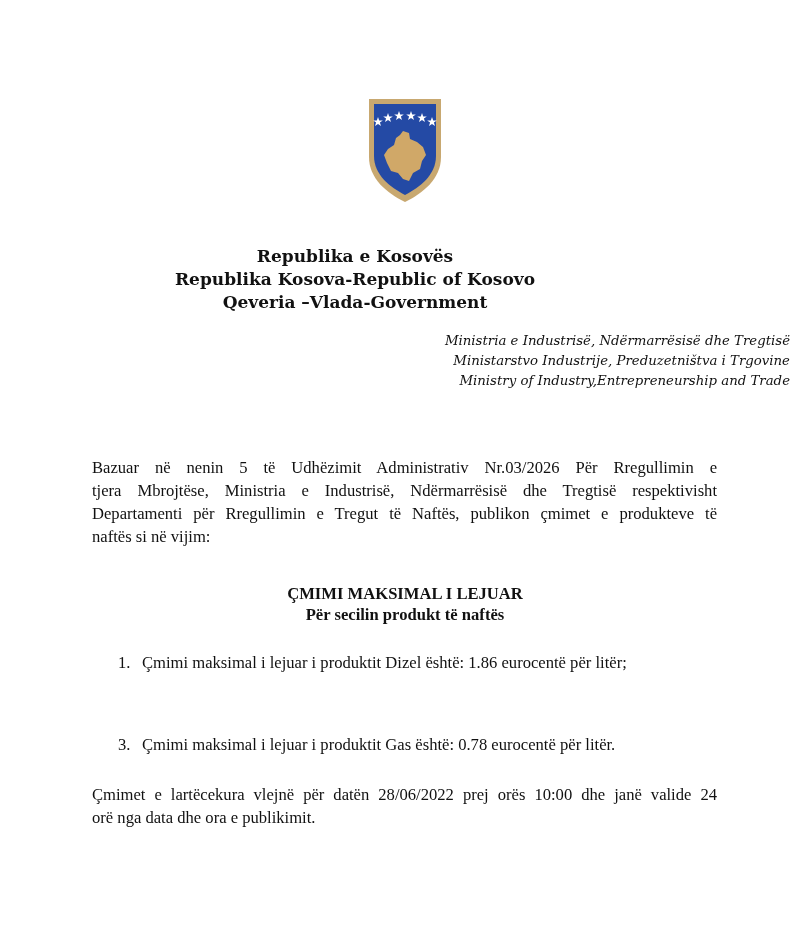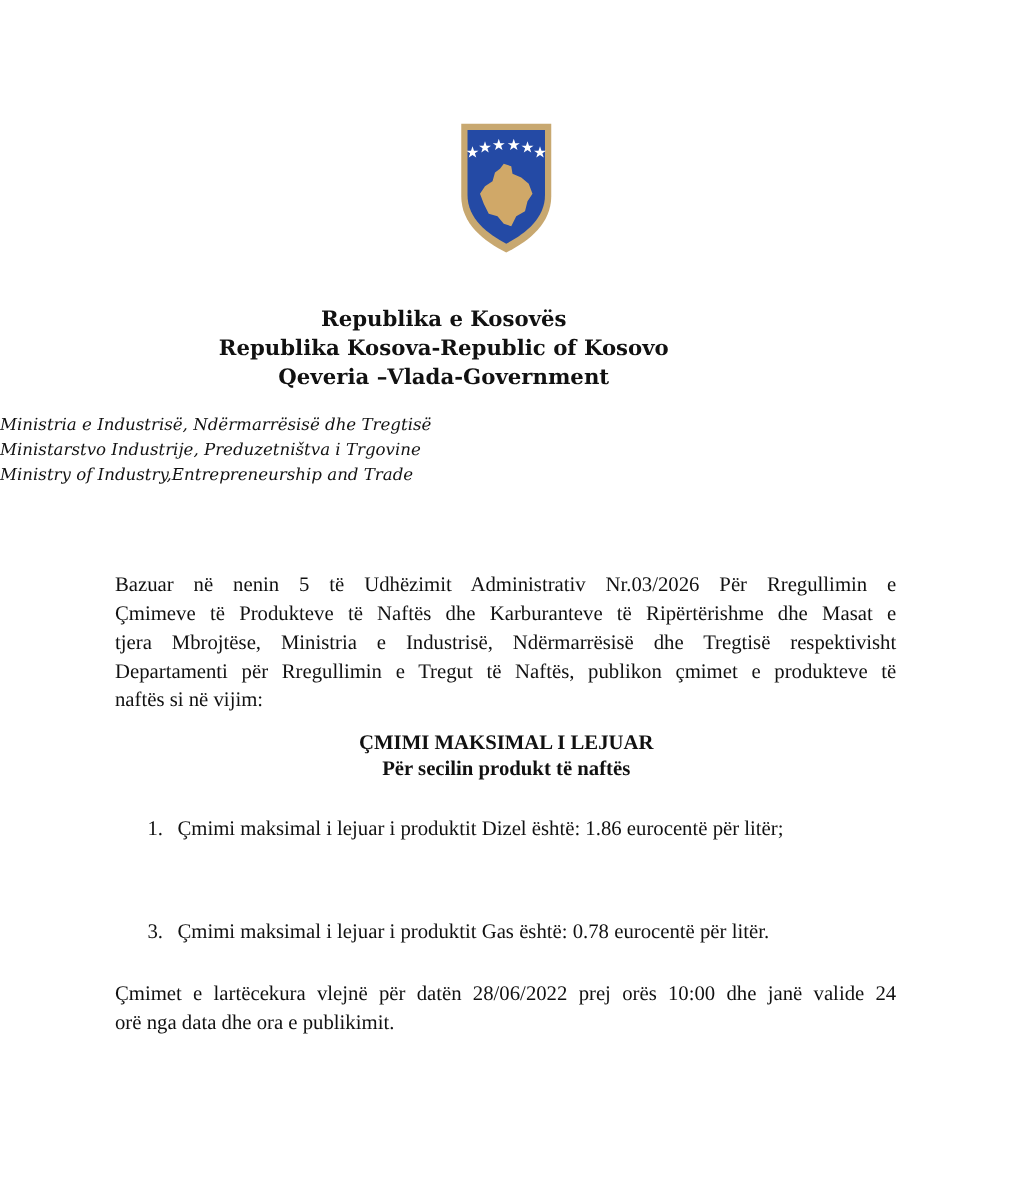--- a/index.html
+++ b/index.html
@@ -1,20 +1,20 @@
 <!DOCTYPE html>
 <html><head>
 <meta charset="utf-8">
 <style>
   html, body { margin: 0; padding: 0; background: #ffffff; }
   body { width: 810px; height: 946px; position: relative; overflow: hidden; color: #111; }
   .page { position: absolute; left: 0; top: 0; width: 810px; height: 946px; }
   .emblem { position: absolute; left: 365px; top: 95px; width: 80px; height: 110px; }
   .hdr { position: absolute; left: 0; width: 710px; text-align: center; font-family: "DejaVu Serif", serif; font-weight: bold; font-size: 17px; line-height: 22px; color: #111; }
-  .min { position: absolute; left: 0; width: 790px; text-align: left; font-family: "DejaVu Serif", serif; font-style: italic; font-size: 13.3px; line-height: 19.5px; color: #111; }
+  .min { position: absolute; left: 0; width: 790px; text-align: right; font-family: "DejaVu Serif", serif; font-style: italic; font-size: 13.3px; line-height: 19.5px; color: #111; }
   .body-text { position: absolute; left: 92px; width: 625px; font-family: "Liberation Serif", serif; font-size: 16.6px; line-height: 23px; text-align: justify; color: #111; }
   .title { position: absolute; left: 0; width: 810px; text-align: center; font-family: "Liberation Serif", serif; font-weight: bold; font-size: 16.6px; line-height: 21px; color: #111; }
   .item { position: absolute; left: 118px; font-family: "Liberation Serif", serif; font-size: 16.6px; line-height: 20px; white-space: nowrap; color: #111; }
   .item .num { display: inline-block; width: 24px; }
 </style>
 </head>
 <body>
 
 <div class="page">
 
@@ -35,21 +35,20 @@
   <div class="hdr" style="top:245px;">Republika e Kosovës</div>
   <div class="hdr" style="top:268px;">Republika Kosova-Republic of Kosovo</div>
   <div class="hdr" style="top:291px;">Qeveria –Vlada-Government</div>
 
   <div class="min" style="top:331px;">Ministria e Industrisë, Ndërmarrësisë dhe Tregtisë</div>
   <div class="min" style="top:351px;">Ministarstvo Industrije, Preduzetništva i Trgovine</div>
   <div class="min" style="top:371px;">Ministry of Industry,Entrepreneurship and Trade</div>
 
   <div class="body-text" style="top:456px;">
     <div style="text-align-last: justify;">Bazuar në nenin 5 të Udhëzimit Administrativ Nr.03/2026 Për Rregullimin e</div>
-    <div style="text-align-last: justify;">Çmimeve të Produkteve të Naftës dhe Karburanteve të Ripërtërishme dhe Masat e</div>
     <div style="text-align-last: justify;">tjera Mbrojtëse, Ministria e Industrisë, Ndërmarrësisë dhe Tregtisë respektivisht</div>
     <div style="text-align-last: justify;">Departamenti për Rregullimin e Tregut të Naftës, publikon çmimet e produkteve të</div>
     <div>naftës si në vijim:</div>
   </div>
 
   <div class="title" style="top:583px;font-family:Liberation Serif, serif;">ÇMIMI MAKSIMAL I LEJUAR</div>
   <div class="title" style="top:604px;">Për secilin produkt të naftës</div>
 
   <div class="item" style="top:653px;">
     <span class="num">1.</span><span>Çmimi maksimal i lejuar i produktit Dizel është: 1.86 eurocentë për litër;</span>

